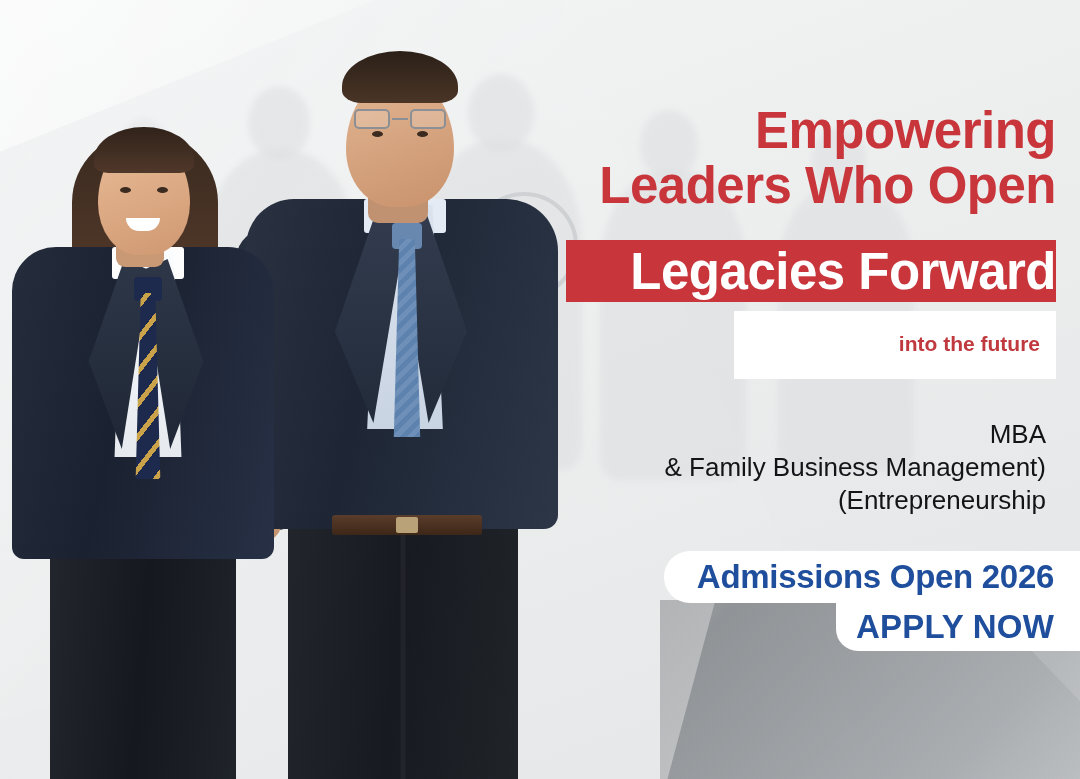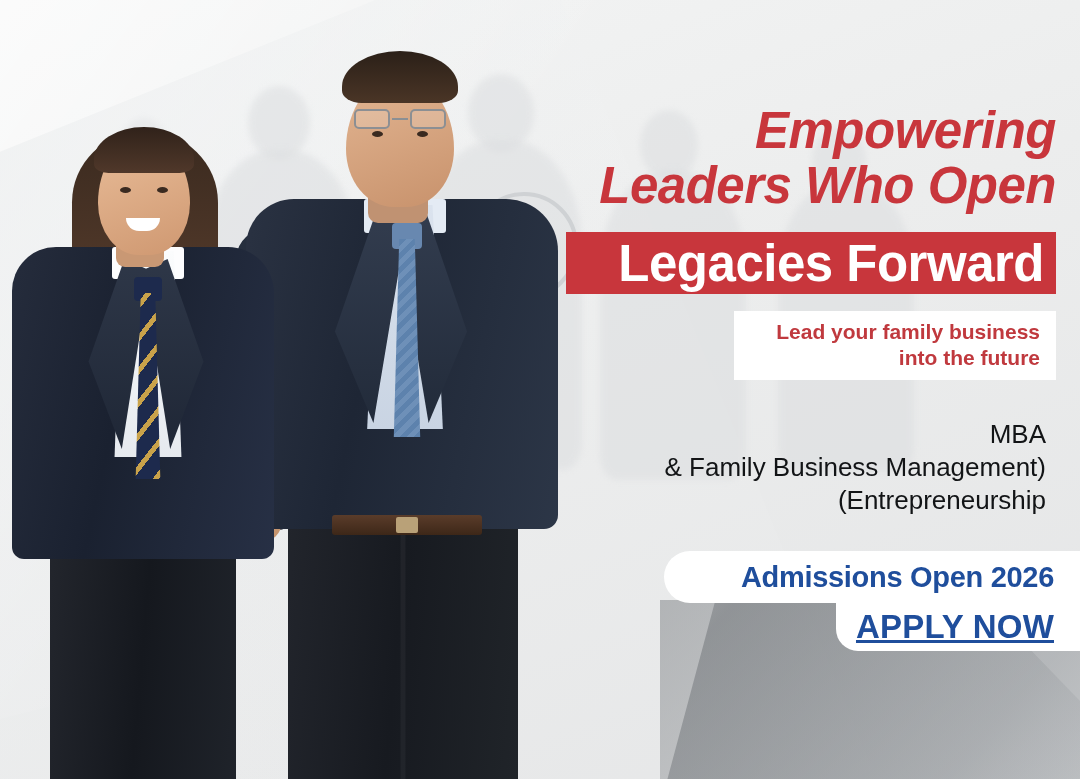--- a/index.html
+++ b/index.html
@@ -220,30 +220,28 @@
     position:absolute; width:11px; height:6px; background:#3a2a20; border-radius:50%;
   }
 
   
   .headline {
     position:absolute; right:24px; top:104px;
     width:560px; text-align:right;
     color:#c8363c;
     font-size:51px; font-weight:bold; line-height:1.07;
     letter-spacing:-0.5px;
-    font-style:italic;
   }
   .headline .l1, .headline .l2 { display:block; white-space:nowrap; }
 
   .headline-bar {
-    position:absolute; right:24px; top:232px;
+    position:absolute; right:24px; top:240px;
     width:490px; height:62px;
     background:#c8363c;
     display:flex; align-items:center; justify-content:flex-end;
-    padding-right:12px;
   }
   .headline-bar span {
     color:#ffffff; font-size:51px; font-weight:bold;
     line-height:1; letter-spacing:-0.5px; white-space:nowrap;
   }
 
   .subtitle-box {
     position:absolute; right:24px; top:311px;
     width:322px; min-height:68px;
     background:#ffffff;
@@ -291,22 +289,22 @@
     position:absolute; left:836px; top:603px;
     height:48px; right:0;
     background:#ffffff;
     border-radius:0 0 0 22px;
     display:flex; align-items:center; justify-content:flex-end;
     padding-right:26px;
   }
   .cta-line1 span, .cta-line2 span {
     color:#1f4e9c; font-weight:bold; white-space:nowrap;
   }
-  .cta-line1 span { font-size:29px; letter-spacing:-0.3px; }
-  .cta-line2 span { font-size:33px; letter-spacing:0.2px;text-decoration:underline; }
+  .cta-line1 span { font-size:33px; letter-spacing:-0.3px; }
+  .cta-line2 span { font-size:33px; letter-spacing:0.2px; }
 </style>
 </head>
 <body>
 
 <div class="banner">
 
   <div class="bg-layer">
     <div class="bg-sheen-a"></div>
     <div class="bg-sheen-b"></div>
 
@@ -380,21 +378,20 @@
   <div class="headline">
     <span class="l1">Empowering</span>
     <span class="l2">Leaders Who Open</span>
   </div>
 
   <div class="headline-bar">
     <span>Legacies Forward</span>
   </div>
 
   <div class="subtitle-box">
-    <span>Lead your family business</span>
     <span>into the future</span>
   </div>
 
   <div class="program">
     <span>MBA</span>
     <span>&amp; Family Business Management)</span>
     <span>(Entrepreneurship</span>
   </div>
 
   <div class="cta-shadow"></div>

